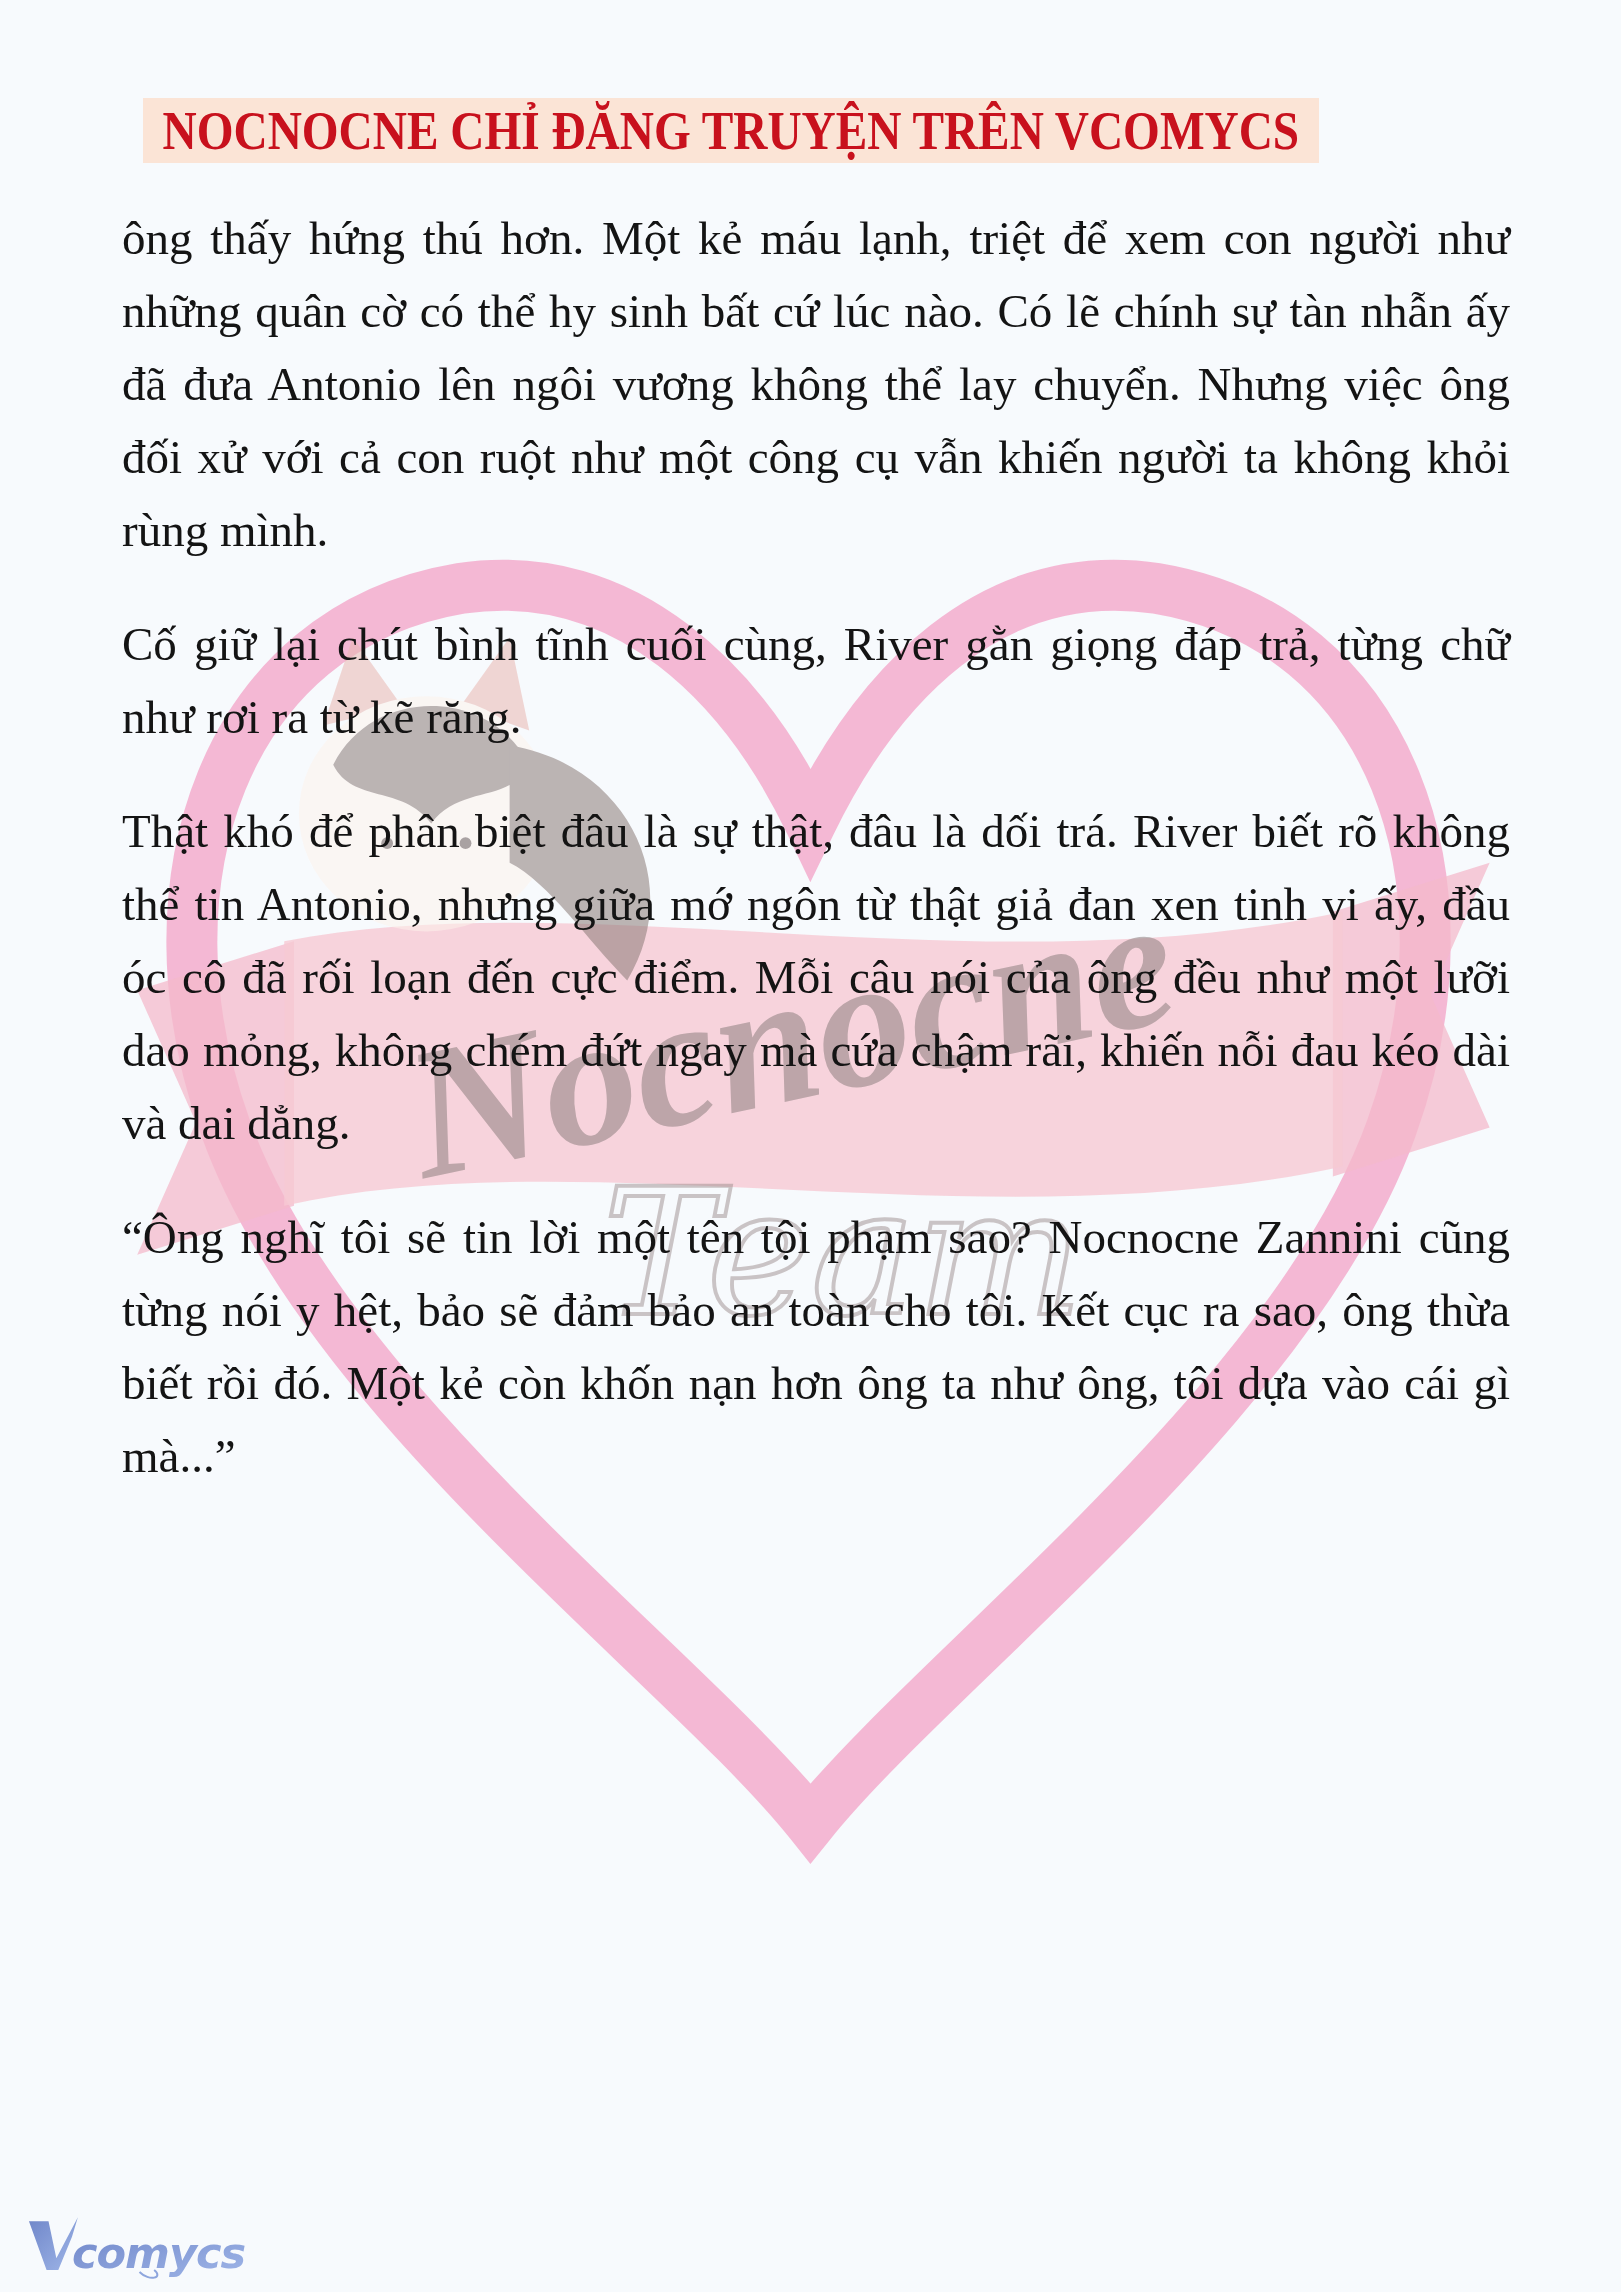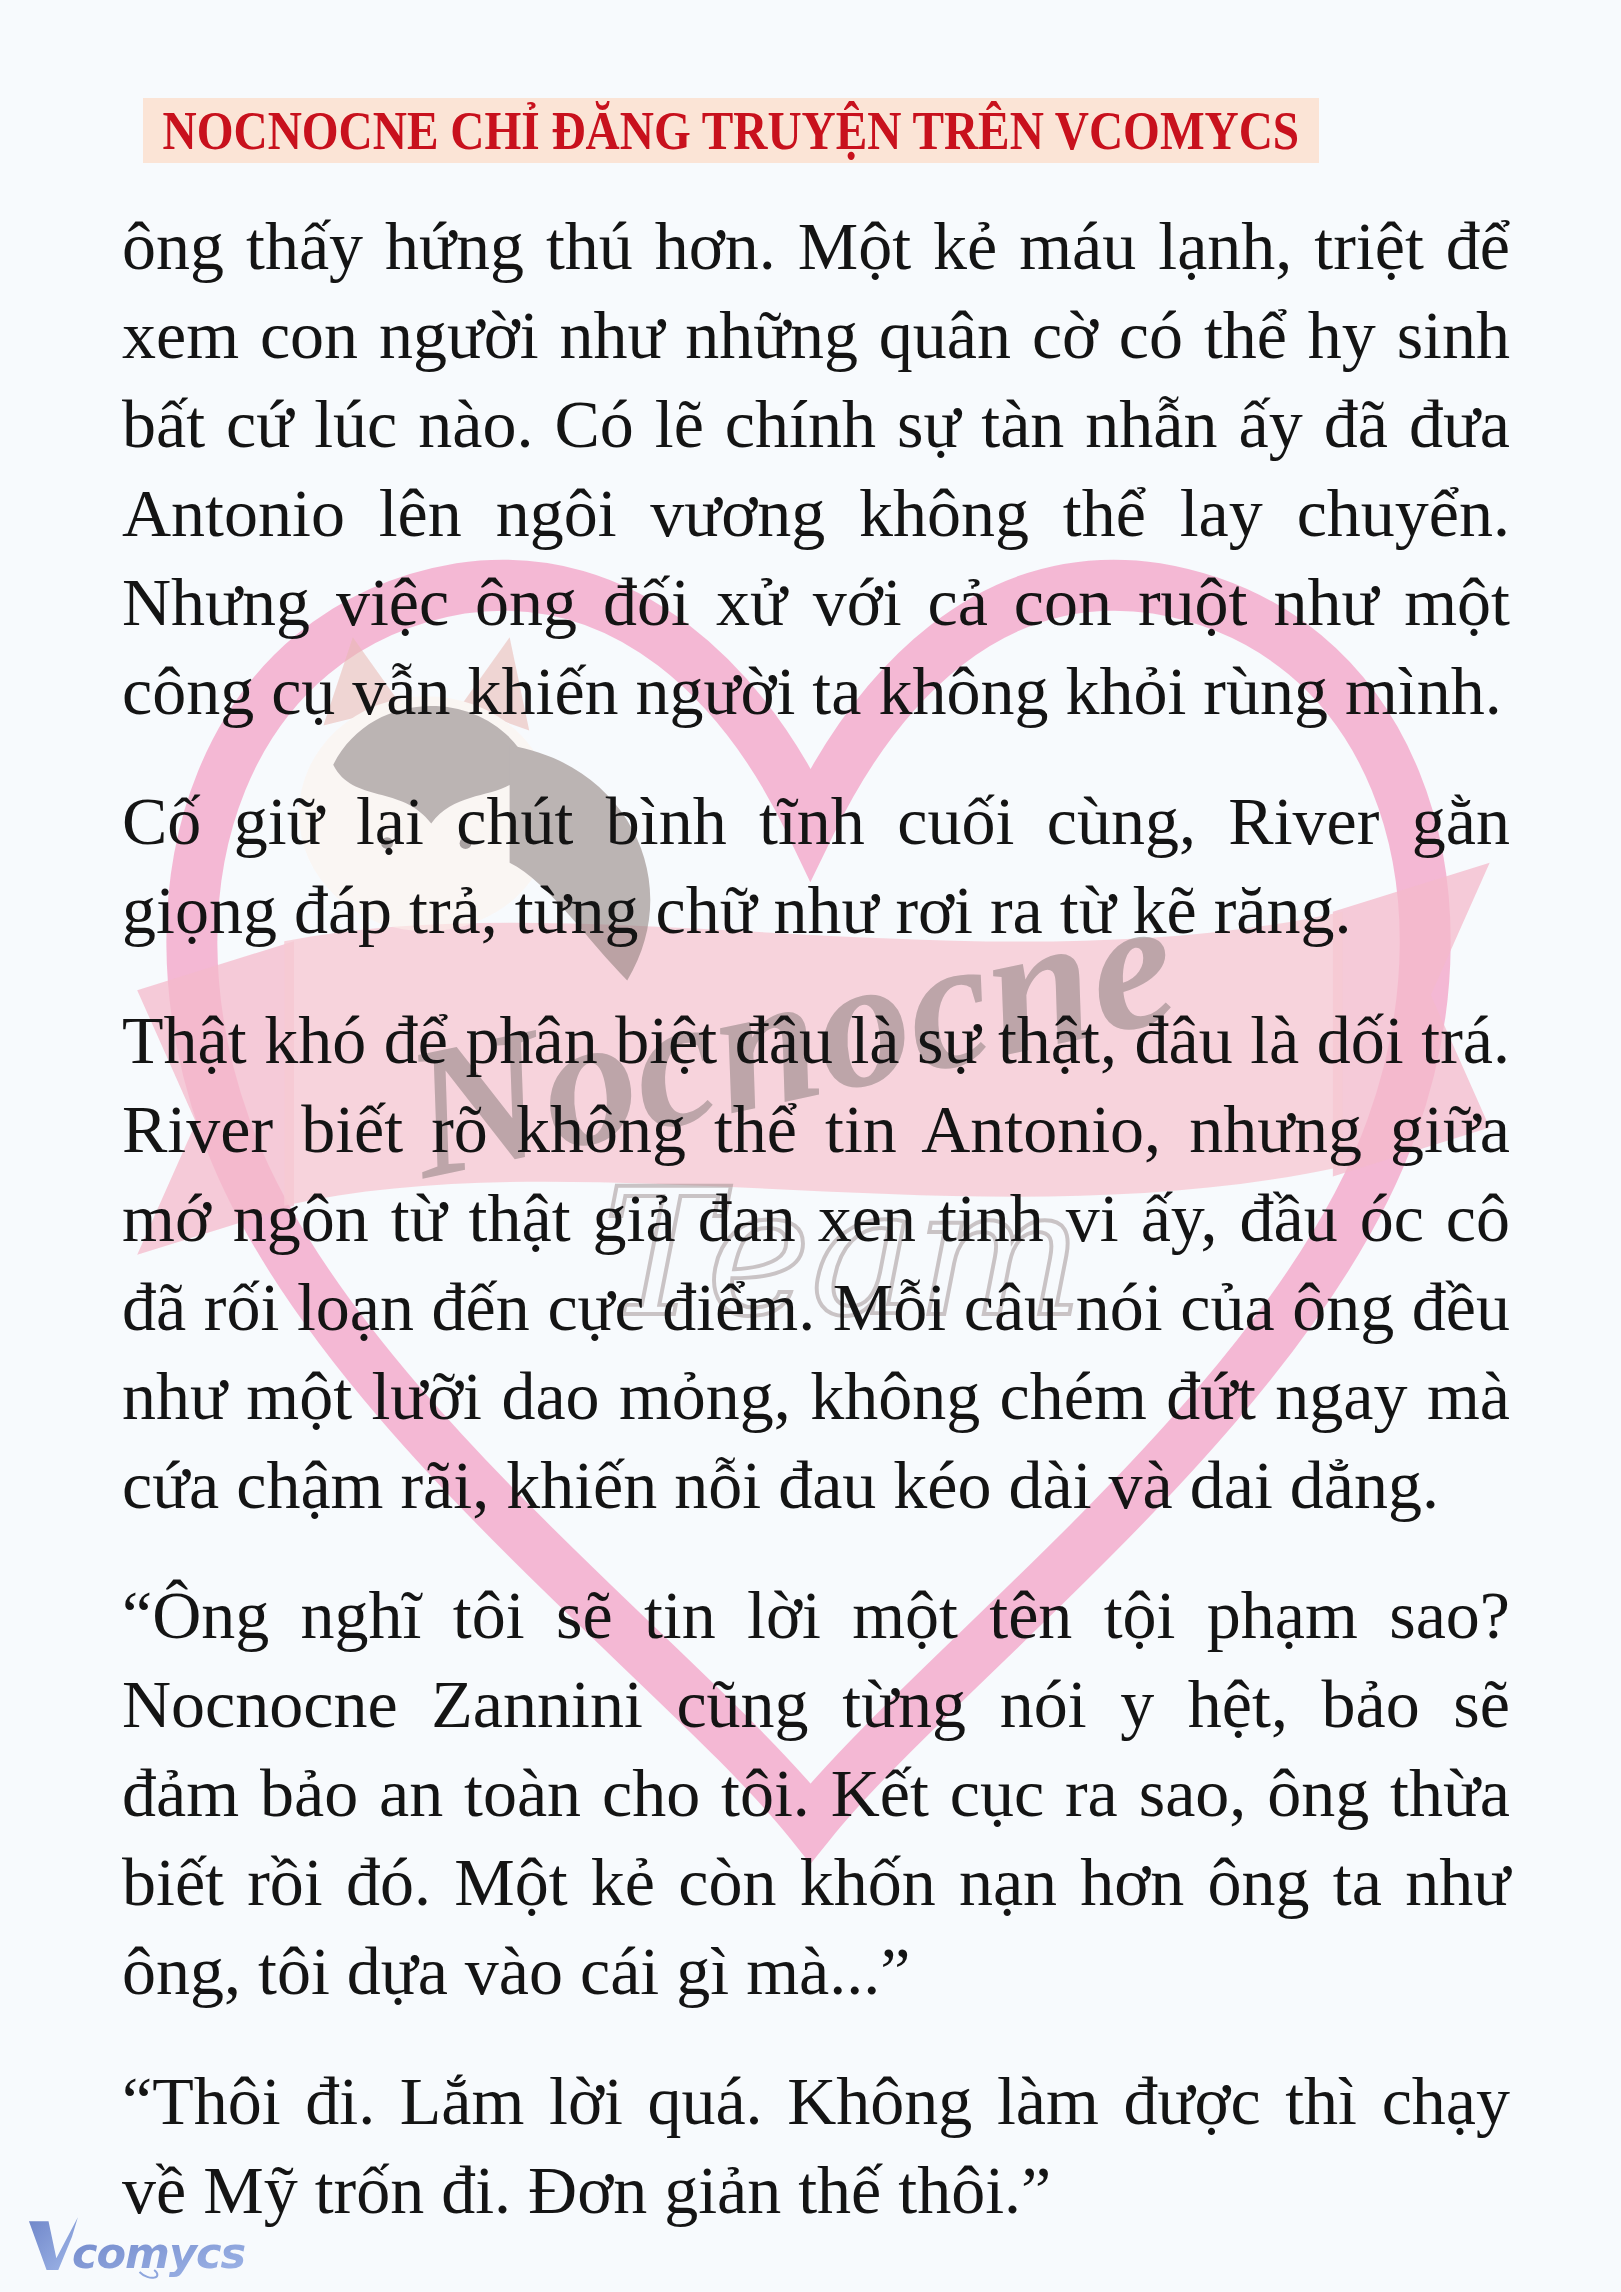--- a/index.html
+++ b/index.html
@@ -47,22 +47,22 @@
     }
     .content {
       position: absolute;
       left: 122px;
       top: 202px;
       width: 1388px;
       z-index: 2;
       color: #141414;
     }
     .para {
-      font-size: 68px;
-      line-height: 89px;
+      font-size: 47px;
+      line-height: 73px;
       text-align: justify;
       margin: 0 0 41px 0;
       font-family: "Liberation Serif", "DejaVu Serif", serif;
     }
     .logo {
       position: absolute;
       left: 27.4px;
       top: 2215px;
       z-index: 2;
       text-align: right;
@@ -102,21 +102,20 @@
 
 <div class="banner">
   <span class="banner-text">NOCNOCNE CHỈ ĐĂNG TRUYỆN TRÊN VCOMYCS</span>
 </div>
 
 <div class="content">
   <p class="para">ông thấy hứng thú hơn. Một kẻ máu lạnh, triệt để xem con người như những quân cờ có thể hy sinh bất cứ lúc nào. Có lẽ chính sự tàn nhẫn ấy đã đưa Antonio lên ngôi vương không thể lay chuyển. Nhưng việc ông đối xử với cả con ruột như một công cụ vẫn khiến người ta không khỏi rùng mình.</p>
   <p class="para">Cố giữ lại chút bình tĩnh cuối cùng, River gằn giọng đáp trả, từng chữ như rơi ra từ kẽ răng.</p>
   <p class="para">Thật khó để phân biệt đâu là sự thật, đâu là dối trá. River biết rõ không thể tin Antonio, nhưng giữa mớ ngôn từ thật giả đan xen tinh vi ấy, đầu óc cô đã rối loạn đến cực điểm. Mỗi câu nói của ông đều như một lưỡi dao mỏng, không chém đứt ngay mà cứa chậm rãi, khiến nỗi đau kéo dài và dai dẳng.</p>
   <p class="para">“Ông nghĩ tôi sẽ tin lời một tên tội phạm sao? Nocnocne Zannini cũng từng nói y hệt, bảo sẽ đảm bảo an toàn cho tôi. Kết cục ra sao, ông thừa biết rồi đó. Một kẻ còn khốn nạn hơn ông ta như ông, tôi dựa vào cái gì mà...”</p>
-  <p class="para">“Thôi đi. Lắm lời quá. Không làm được thì chạy về Mỹ trốn đi. Đơn giản thế thôi.”</p>
 </div>
 
 <div class="logo">
   <svg width="225" height="69" viewBox="0 0 230 70" xmlns="http://www.w3.org/2000/svg">
     <defs>
       <linearGradient id="lg" x1="0" y1="0" x2="1" y2="1">
         <stop offset="0" stop-color="#6f86c9"></stop>
         <stop offset="1" stop-color="#9fb6e8"></stop>
       </linearGradient>
     </defs>

